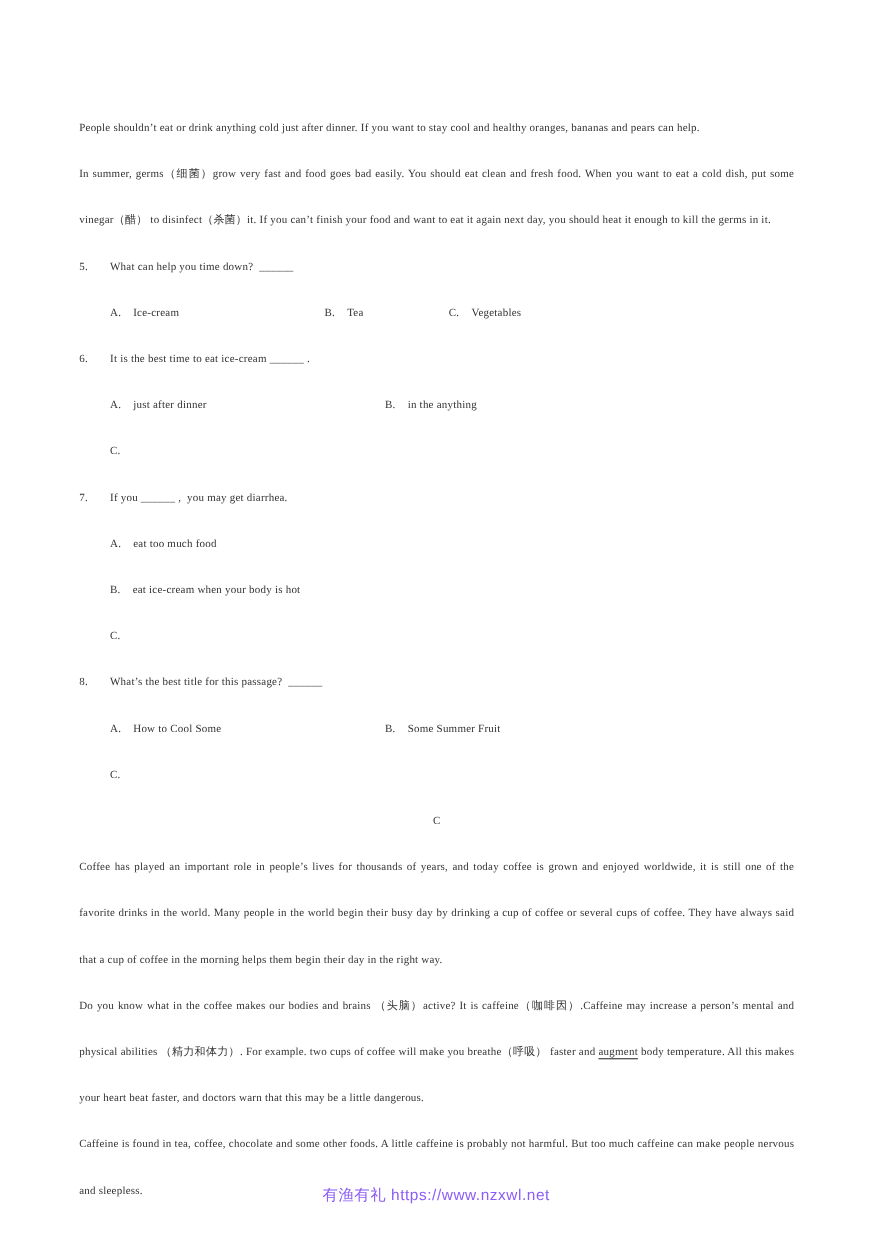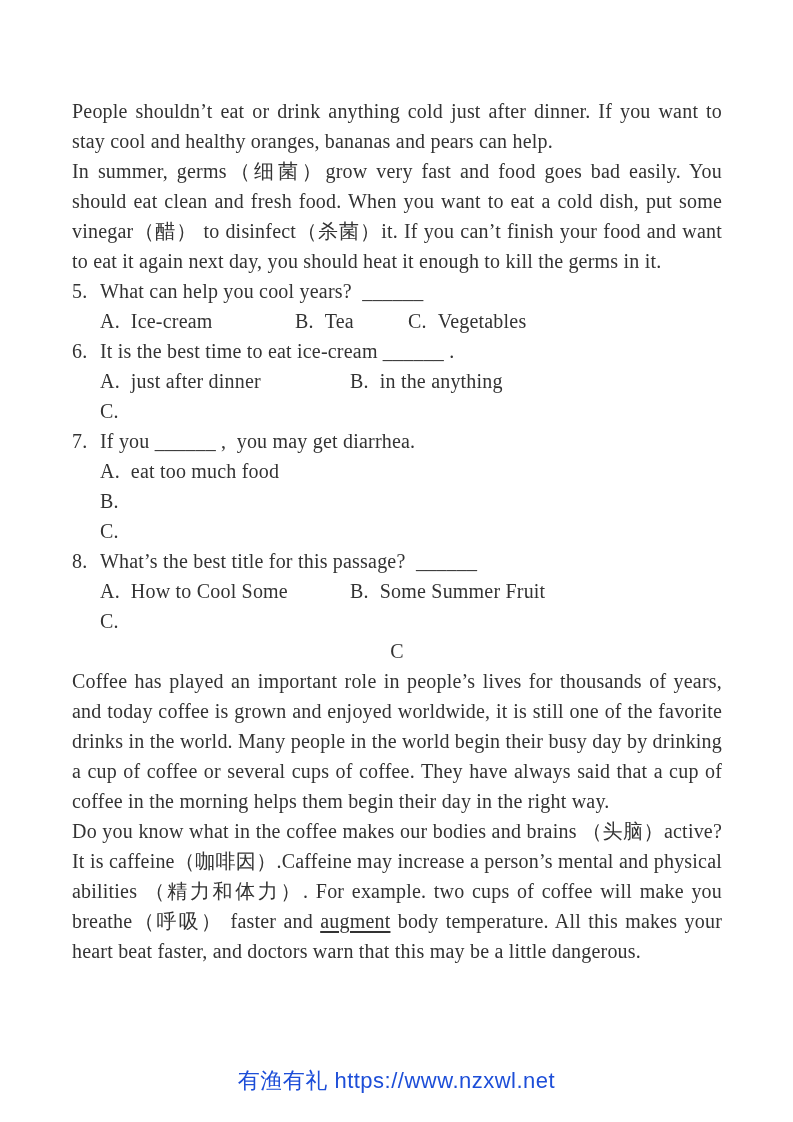--- a/index.html
+++ b/index.html
@@ -14,60 +14,60 @@
     width: 793px;
     height: 1122px;
     background: #ffffff;
     overflow: hidden;
   }
   .content {
     position: absolute;
     left: 72px;
     top: 96px;
     width: 650px;
-    font-size: 20px;
-    line-height: 30px;
+    font-size: 10px;
+    line-height: 42px;
     letter-spacing: 0.2px;
   }
   .body-text { text-align: justify; }
   .q-line { display: flex; white-space: pre-wrap; }
   .q-num { width: 28px; flex: none; }
   .q-text { flex: 1; }
   .opt-row { display: flex; padding-left: 28px; }
   .opt { display: flex; white-space: pre-wrap; }
   .opt-label { margin-right: 11px; }
   .col-a5 { width: 195px; }
   .col-b5 { width: 113px; }
   .col-half { width: 250px; }
   .section-heading { text-align: center; }
   .u { text-decoration: underline; text-underline-offset: 3px; }
   .footer {
     position: absolute;
     left: 0; right: 0;
     bottom: 26px;
     text-align: center;
     font-family: "Liberation Sans", "DejaVu Sans", sans-serif;
-    font-size: 22px;
-    color: #1d4ed8;
+    font-size: 14px;
+    color: #8b5cf6;
     letter-spacing: 0.5px;
   }
 </style>
 </head>
 <body>
 
 <div class="page">
   <div class="content">
 
     <p class="body-text">People shouldn’t eat or drink anything cold just after dinner. If you want to stay cool and healthy oranges, bananas and pears can help.</p>
     <p class="body-text">In summer, germs（细菌）grow very fast and food goes bad easily. You should eat clean and fresh food. When you want to eat a cold dish, put some vinegar（醋） to disinfect（杀菌）it. If you can’t finish your food and want to eat it again next day, you should heat it enough to kill the germs in it.</p>
 
     <div>
       <div class="q-line">
         <span class="q-num">5.</span>
-        <span class="q-text">What can help you cool years?  ______</span>
+        <span class="q-text">What can help you time down?  ______</span>
       </div>
       <div class="opt-row">
         <span class="opt col-a5">
           <span class="opt-label">A.</span>
           <span class="opt-text">Ice-cream</span>
         </span>
         <span class="opt col-b5">
           <span class="opt-label">B.</span>
           <span class="opt-text">Tea</span>
         </span>
@@ -107,20 +107,21 @@
       </div>
       <div class="opt-row">
         <span class="opt">
           <span class="opt-label">A.</span>
           <span class="opt-text">eat too much food</span>
         </span>
       </div>
       <div class="opt-row">
         <span class="opt">
           <span class="opt-label">B.</span>
+          <span class="opt-text">eat ice-cream when your body is hot</span>
         </span>
       </div>
       <div class="opt-row">
         <span class="opt">
           <span class="opt-label">C.</span>
         </span>
       </div>
     </div>
 
     <div>
@@ -144,17 +145,18 @@
         </span>
       </div>
     </div>
 
     <div class="section-heading">C</div>
 
     <p class="body-text">Coffee has played an important role in people’s lives for thousands of years, and today coffee is grown and enjoyed worldwide, it is still one of the favorite drinks in the world. Many people in the world begin their busy day by drinking a cup of coffee or several cups of coffee. They have always said that a cup of coffee in the morning helps them begin their day in the right way.</p>
 
     <p class="body-text"><span>Do you know what in the coffee makes our bodies and brains （头脑）active? It is caffeine（咖啡因）.Caffeine may increase a person’s mental and physical abilities （精力和体力）. For example. two cups of coffee will make you breathe（呼吸） faster and </span><span class="u">augment</span><span> body temperature. All this makes your heart beat faster, and doctors warn that this may be a little dangerous.</span></p>
 
+    <p class="body-text">Caffeine is found in tea, coffee, chocolate and some other foods. A little caffeine is probably not harmful. But too much caffeine can make people nervous and sleepless.</p>
 
   </div>
 
   <div class="footer">有渔有礼 https://www.nzxwl.net</div>
 </div>
 
 </body></html>

